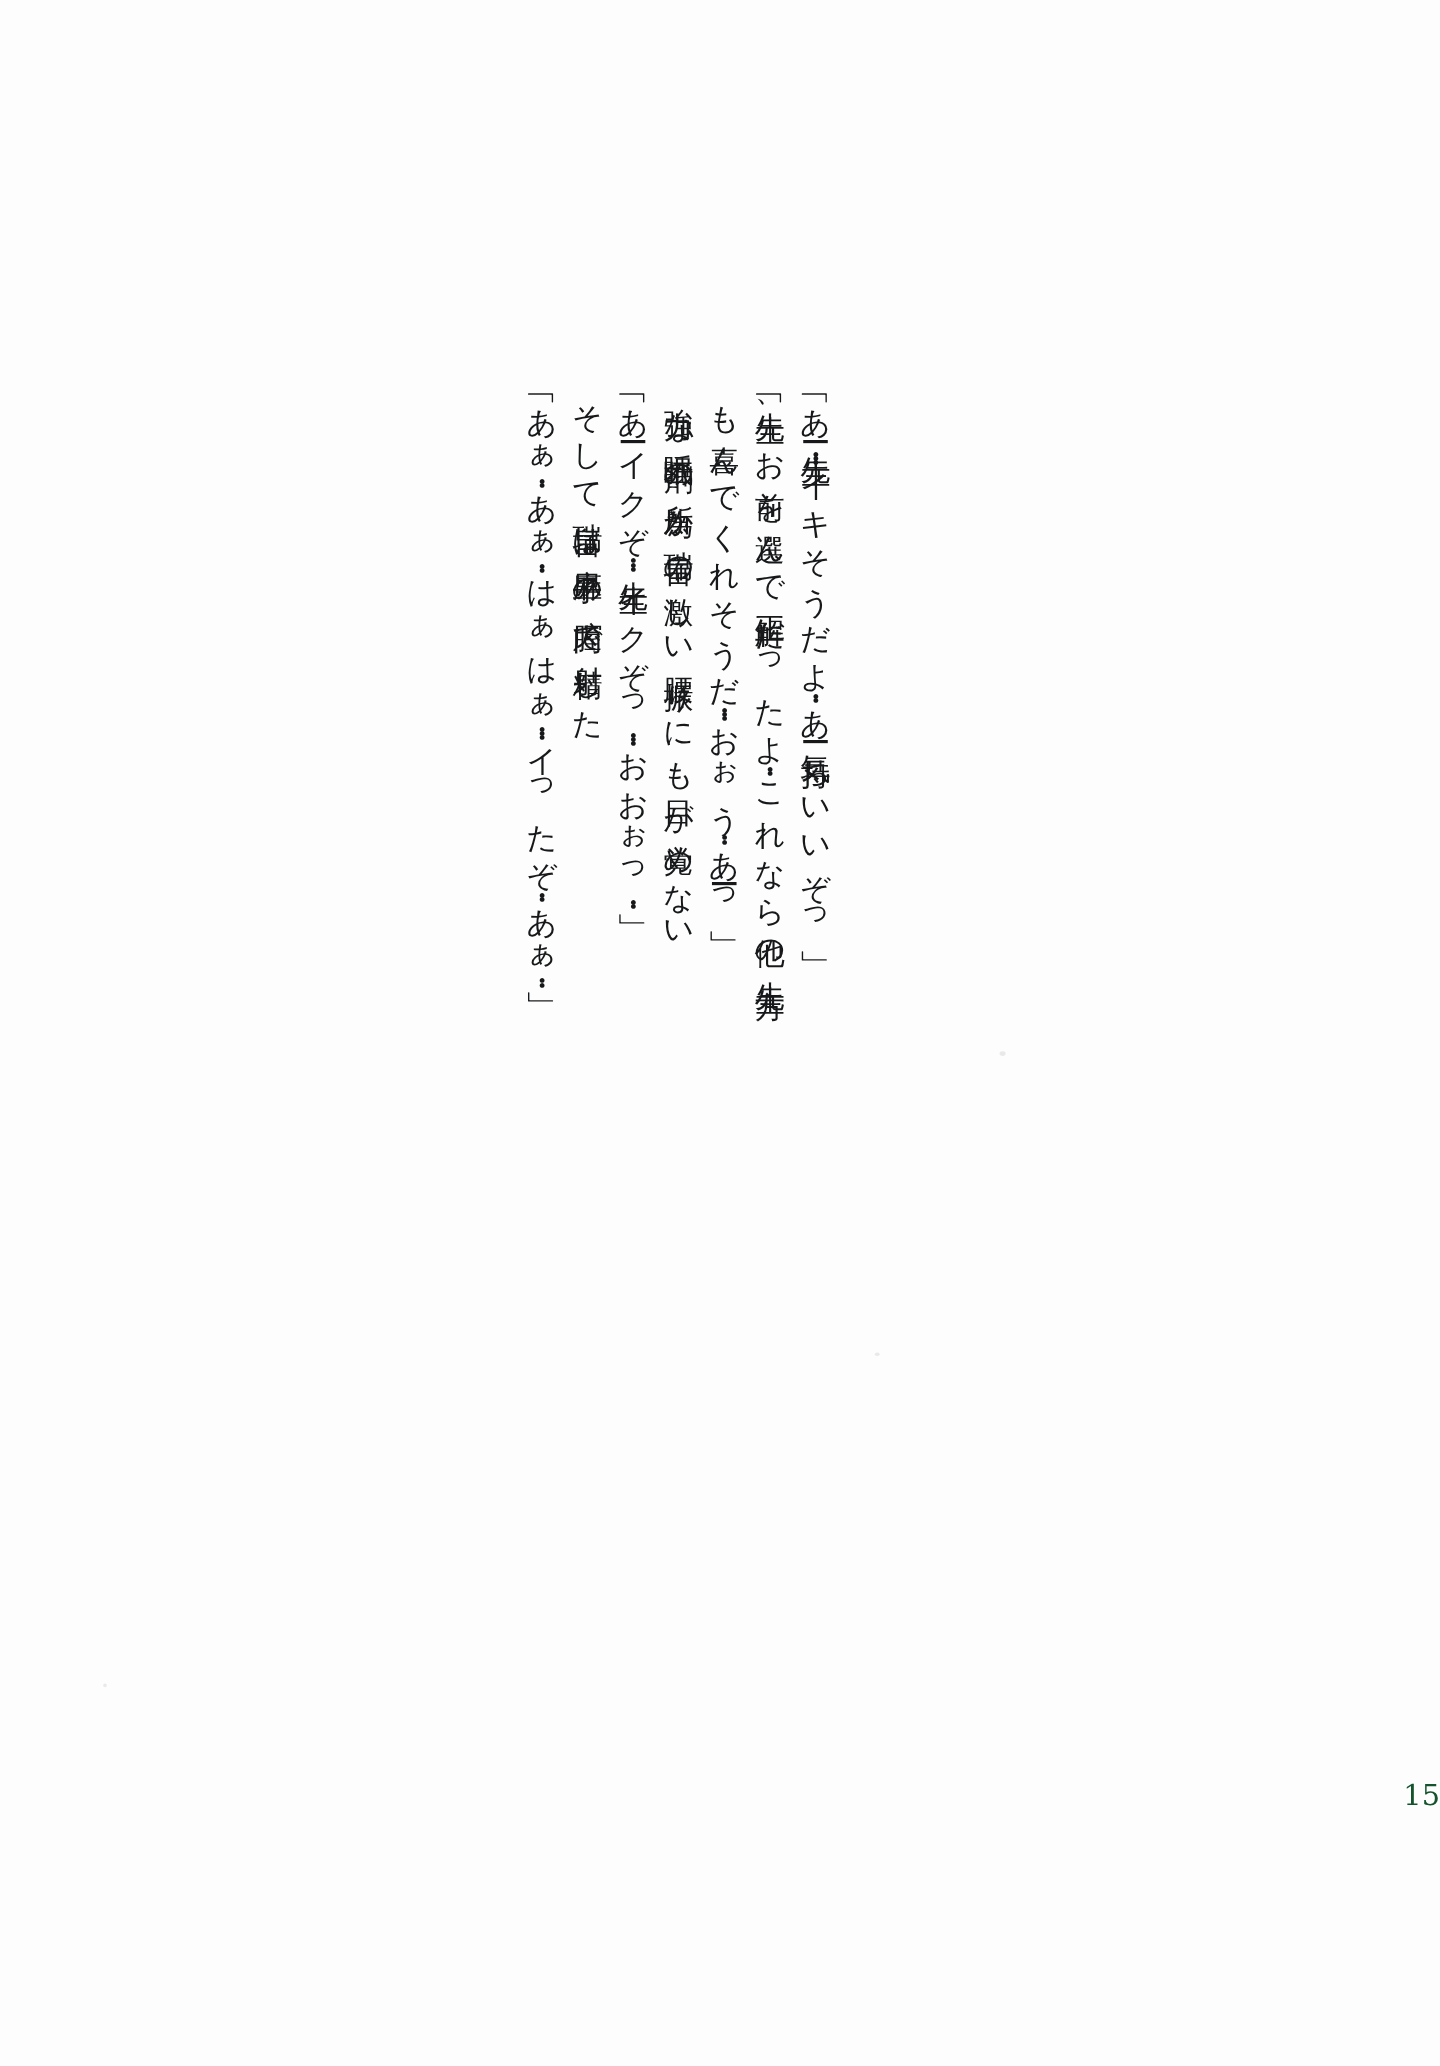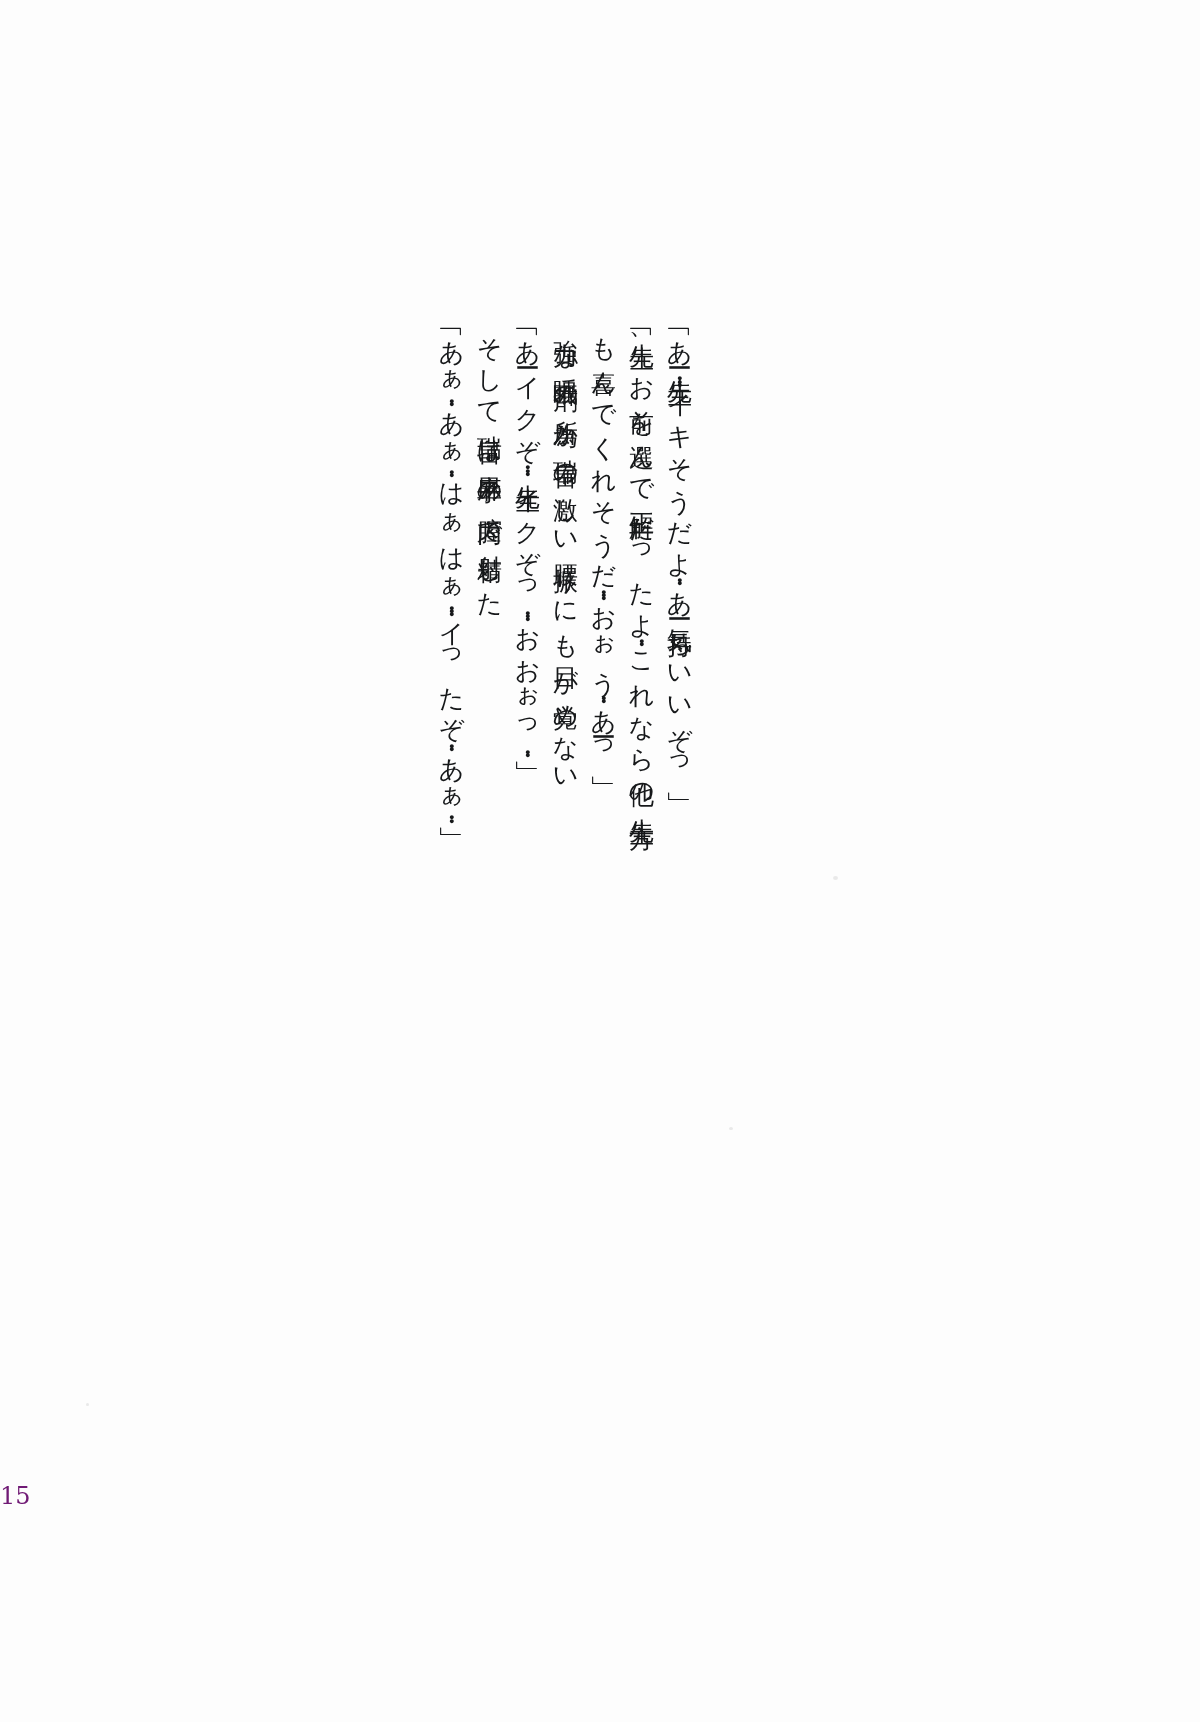--- a/index.html
+++ b/index.html
@@ -40,23 +40,23 @@
     margin-left: 13px;
     height: 100%;
     font-family: "DejaVu Serif", "Liberation Serif", serif;
     font-weight: 400;
   }
   .page-number {
     position: absolute;
     left: 0;
     width: 1200px;
     top: 1482px;
-    text-align: left;
+    text-align: right;
     font-size: 24px;
-    color: #701a75;
+    color: #14532d;
     font-family: "DejaVu Serif", "Liberation Serif", serif;
   }
   
   .speckle {
     position: absolute;
     background: #d9d9d9;
     border-radius: 50%;
     opacity: .55;
   }
 </style>

